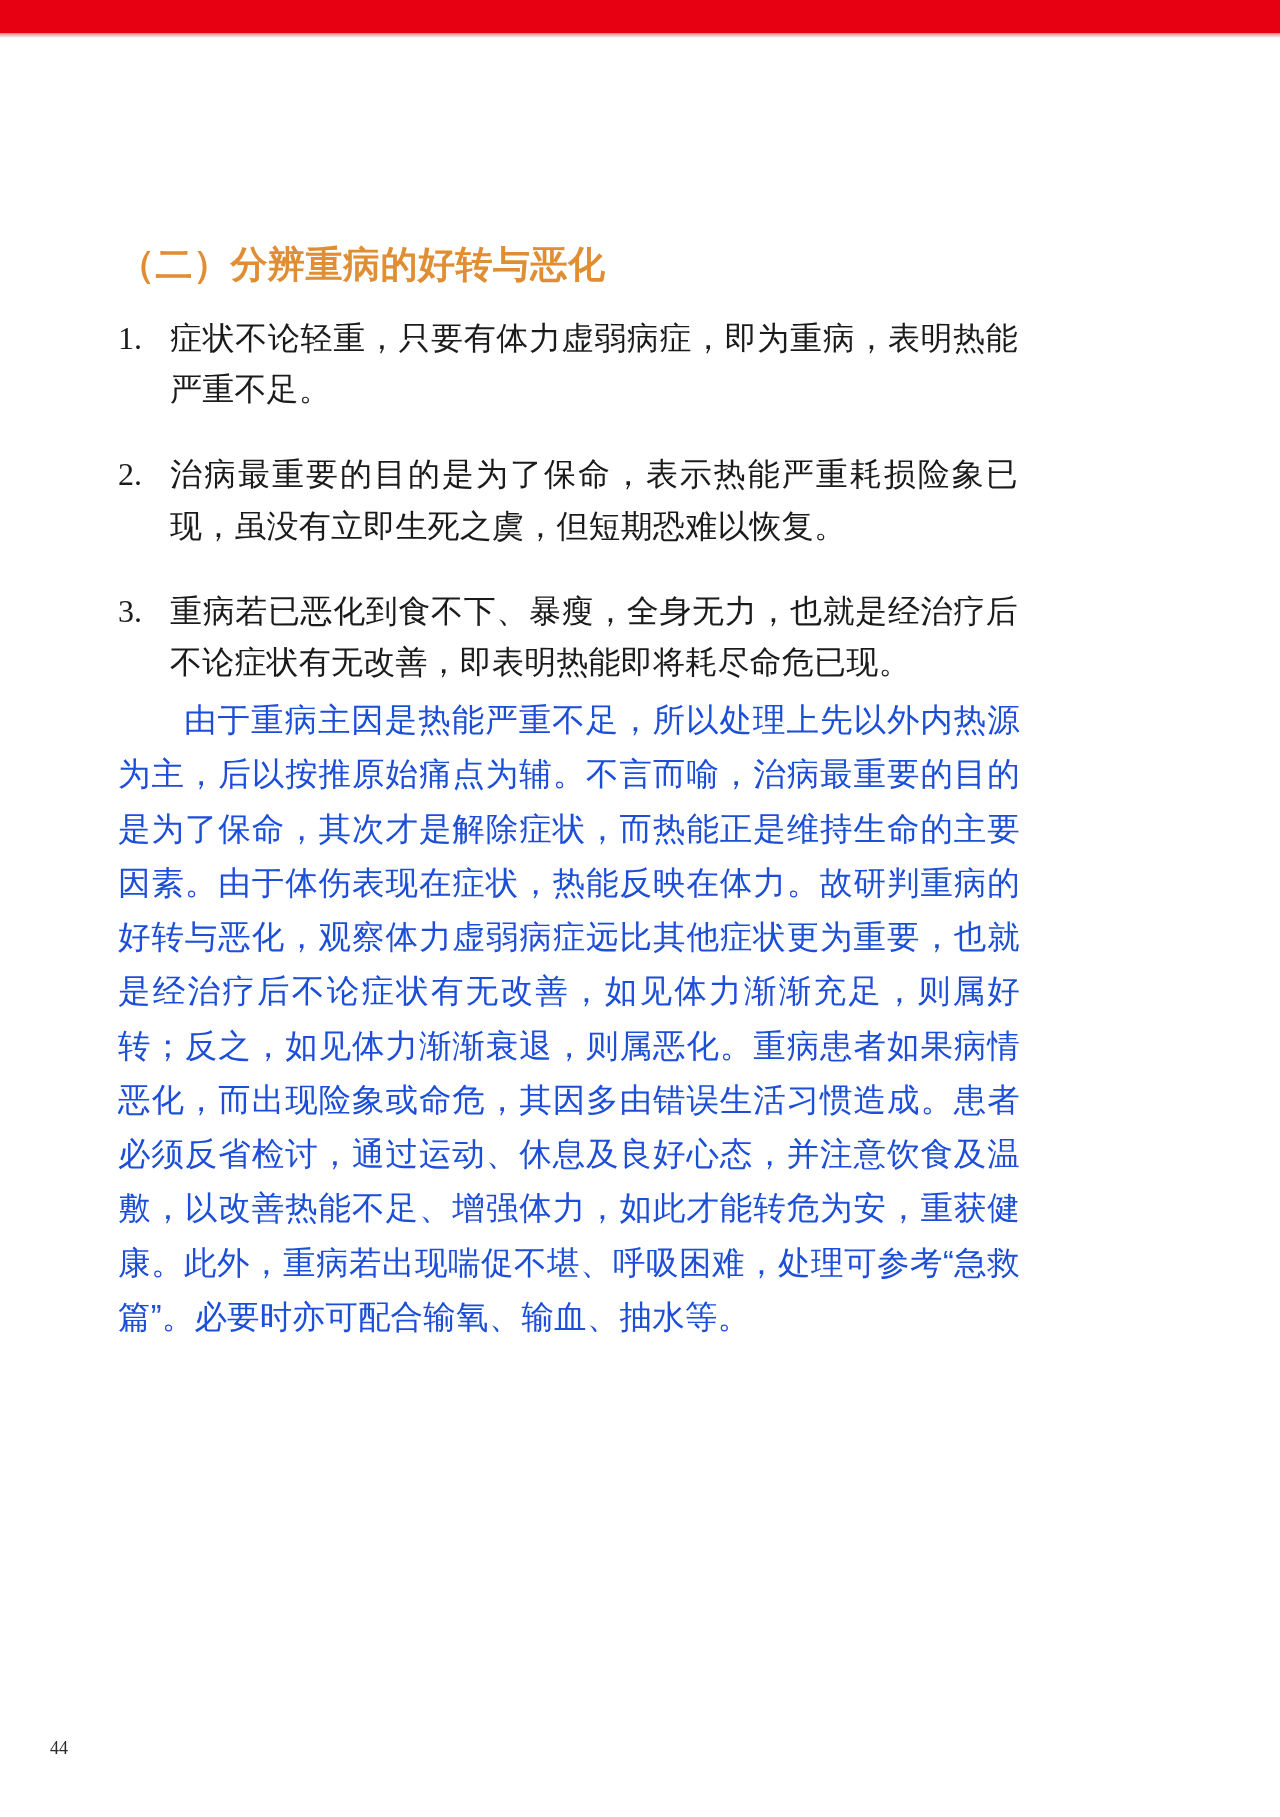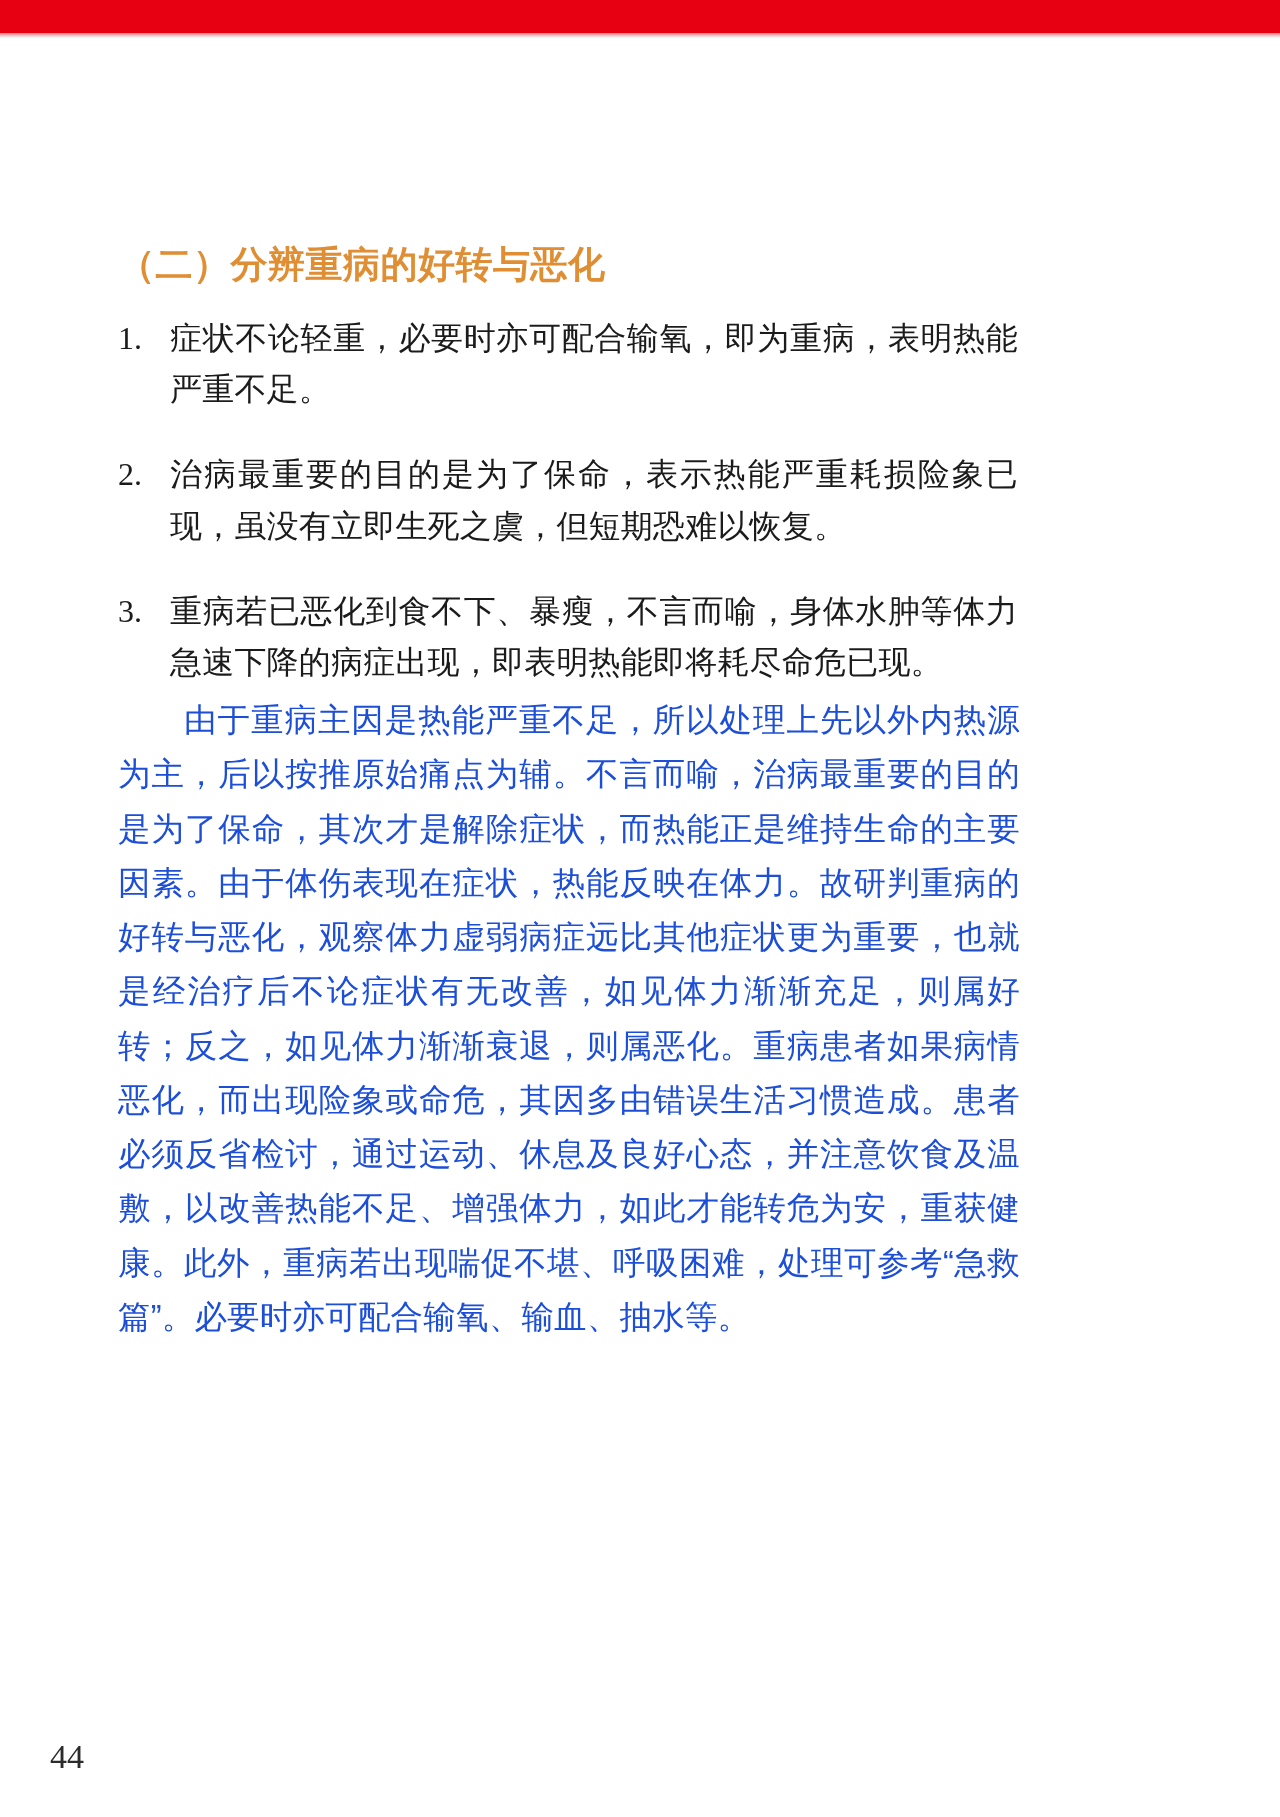--- a/index.html
+++ b/index.html
@@ -103,52 +103,52 @@
     text-align: justify;
     text-justify: inter-ideograph;
     text-indent: 66px;
     letter-spacing: 0.2px;
   }
 
   .page-number {
     position: absolute;
     left: 50px;
     top: 1700px;
-    font-size: 34px;
+    font-size: 18px;
     color: #2b2b2b;
     font-family: "Liberation Serif", "DejaVu Serif", serif;
   }
 </style>
 </head>
 <body>
 
 <div id="page">
 
   <div class="top-band"></div>
   <div class="top-band-shadow"></div>
 
   <div class="content">
 
     <div class="heading">（二）分辨重病的好转与恶化</div>
 
     <div class="list">
 
       <div class="list-item">
         <div class="list-marker">1.</div>
-        <div class="list-text">症状不论轻重，必要时亦可配合输氧，即为重病，表明热能严重不足。</div>
+        <div class="list-text">症状不论轻重，只要有体力虚弱病症，即为重病，表明热能严重不足。</div>
       </div>
 
       <div class="list-item">
         <div class="list-marker">2.</div>
         <div class="list-text">治病最重要的目的是为了保命，表示热能严重耗损险象已现，虽没有立即生死之虞，但短期恐难以恢复。</div>
       </div>
 
       <div class="list-item">
         <div class="list-marker">3.</div>
-        <div class="list-text">重病若已恶化到食不下、暴瘦，不言而喻，身体水肿等体力急速下降的病症出现，即表明热能即将耗尽命危已现。</div>
+        <div class="list-text">重病若已恶化到食不下、暴瘦，全身无力，也就是经治疗后不论症状有无改善，即表明热能即将耗尽命危已现。</div>
       </div>
 
     </div>
 
     <div class="body-para">由于重病主因是热能严重不足，所以处理上先以外内热源为主，后以按推原始痛点为辅。不言而喻，治病最重要的目的是为了保命，其次才是解除症状，而热能正是维持生命的主要因素。由于体伤表现在症状，热能反映在体力。故研判重病的好转与恶化，观察体力虚弱病症远比其他症状更为重要，也就是经治疗后不论症状有无改善，如见体力渐渐充足，则属好转；反之，如见体力渐渐衰退，则属恶化。重病患者如果病情恶化，而出现险象或命危，其因多由错误生活习惯造成。患者必须反省检讨，通过运动、休息及良好心态，并注意饮食及温敷，以改善热能不足、增强体力，如此才能转危为安，重获健康。此外，重病若出现喘促不堪、呼吸困难，处理可参考“急救篇”。必要时亦可配合输氧、输血、抽水等。</div>
 
     <div class="page-number">44</div>
 
   </div>
 </div>

